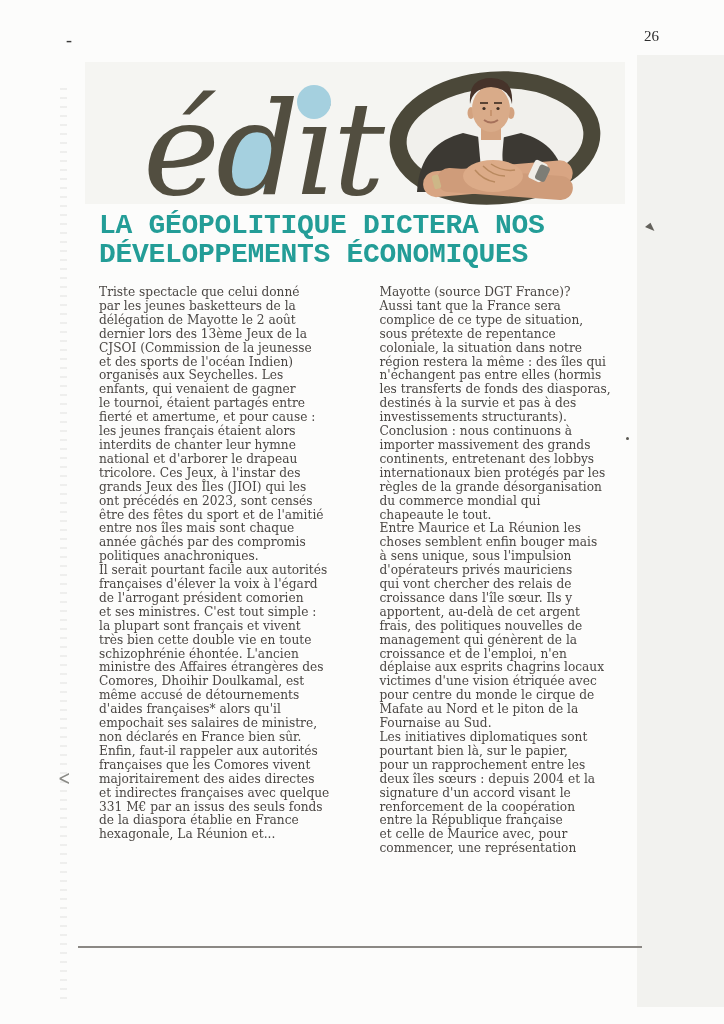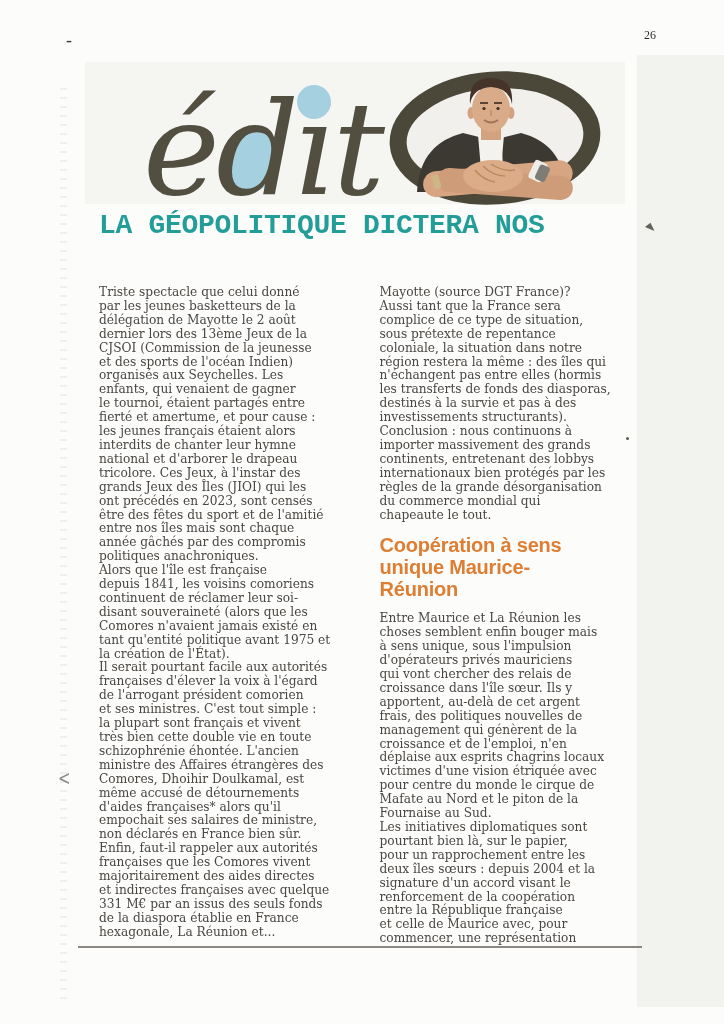--- a/index.html
+++ b/index.html
@@ -16,21 +16,21 @@
     position:absolute;left:60px;top:88px;width:7px;height:918px;
     background:repeating-linear-gradient(to bottom,
       rgba(120,120,115,0.10) 0 2px, rgba(0,0,0,0) 2px 9px);
   }
   .corner-dash{
     position:absolute;left:66px;top:30px;
     font-family:"Liberation Serif",serif;font-size:18px;color:#3a3a3a;
   }
   .page-number{
     position:absolute;left:644px;top:28px;
-    font-family:"Liberation Serif",serif;font-size:12px;color:#2e2e2e;
+    font-family:"Liberation Serif",serif;font-size:15px;color:#2e2e2e;
   }
   .header-band{
     position:absolute;left:85px;top:62px;width:540px;height:142px;
     background:#f5f5f2;
     font-style:italic;
   }
   .header-band svg{overflow:visible;display:block;}
   .headline{
     position:absolute;left:99px;top:211px;width:560px;margin:0;
     font-family:Liberation Mono, monospace;font-weight:700;
@@ -116,21 +116,21 @@
         <rect x="352" y="110" width="136" height="24" rx="12" fill="#cf9c7a" transform="rotate(4 420 122)"></rect>
         <rect x="446" y="99" width="14" height="20" rx="3" fill="#efede7" transform="rotate(25 453 109)"></rect>
         <rect x="452" y="103" width="11" height="16" rx="3" fill="#7d7d76" transform="rotate(25 457 111)"></rect>
         <rect x="348" y="113" width="7" height="14" rx="2" fill="#cdb787" transform="rotate(-15 351 120)"></rect>
         <ellipse cx="408" cy="114" rx="30" ry="16" fill="#dcab88"></ellipse>
         <path d="M390,108 q8,10 20,12 M398,104 q10,10 22,10 M406,102 q12,8 24,6" stroke="#b9895f" stroke-width="1.5" fill="none"></path>
       </g>
     </svg>
   </div>
 
-  <h1 class="headline"><span>LA GÉOPOLITIQUE DICTERA NOS</span><br></h1>
+  <h1 class="headline"><span>LA GÉOPOLITIQUE DICTERA NOS</span><br><span>DÉVELOPPEMENTS ÉCONOMIQUES</span></h1>
 
   <div class="columns">
     <div class="bodycol">
         <p>Triste spectacle que celui donné
 par les jeunes basketteurs de la
 délégation de Mayotte le 2 août
 dernier lors des 13ème Jeux de la
 CJSOI (Commission de la jeunesse
 et des sports de l'océan Indien)
 organisés aux Seychelles. Les
@@ -140,27 +140,20 @@
 les jeunes français étaient alors
 interdits de chanter leur hymne
 national et d'arborer le drapeau
 tricolore. Ces Jeux, à l'instar des
 grands Jeux des Îles (JIOI) qui les
 ont précédés en 2023, sont censés
 être des fêtes du sport et de l'amitié
 entre nos îles mais sont chaque
 année gâchés par des compromis
 politiques anachroniques.</p>
-        <p>Alors que l'île est française
-depuis 1841, les voisins comoriens
-continuent de réclamer leur soi-
-disant souveraineté (alors que les
-Comores n'avaient jamais existé en
-tant qu'entité politique avant 1975 et
-la création de l'État).</p>
         <p>Il serait pourtant facile aux autorités
 françaises d'élever la voix à l'égard
 de l'arrogant président comorien
 et ses ministres. C'est tout simple :
 la plupart sont français et vivent
 très bien cette double vie en toute
 schizophrénie éhontée. L'ancien
 ministre des Affaires étrangères des
 Comores, Dhoihir Doulkamal, est
 même accusé de détournements
@@ -188,21 +181,20 @@
 destinés à la survie et pas à des
 investissements structurants).
 Conclusion : nous continuons à
 importer massivement des grands
 continents, entretenant des lobbys
 internationaux bien protégés par les
 règles de la grande désorganisation
 du commerce mondial qui
 chapeaute le tout.</p>
         </div>
-      <h2 class="subhead">Coopération à sens unique Maurice-Réunion</h2>
       <div>
           <p>Entre Maurice et La Réunion les
 choses semblent enfin bouger mais
 à sens unique, sous l'impulsion
 d'opérateurs privés mauriciens
 qui vont chercher des relais de
 croissance dans l'île sœur. Ils y
 apportent, au-delà de cet argent
 frais, des politiques nouvelles de
 management qui génèrent de la

